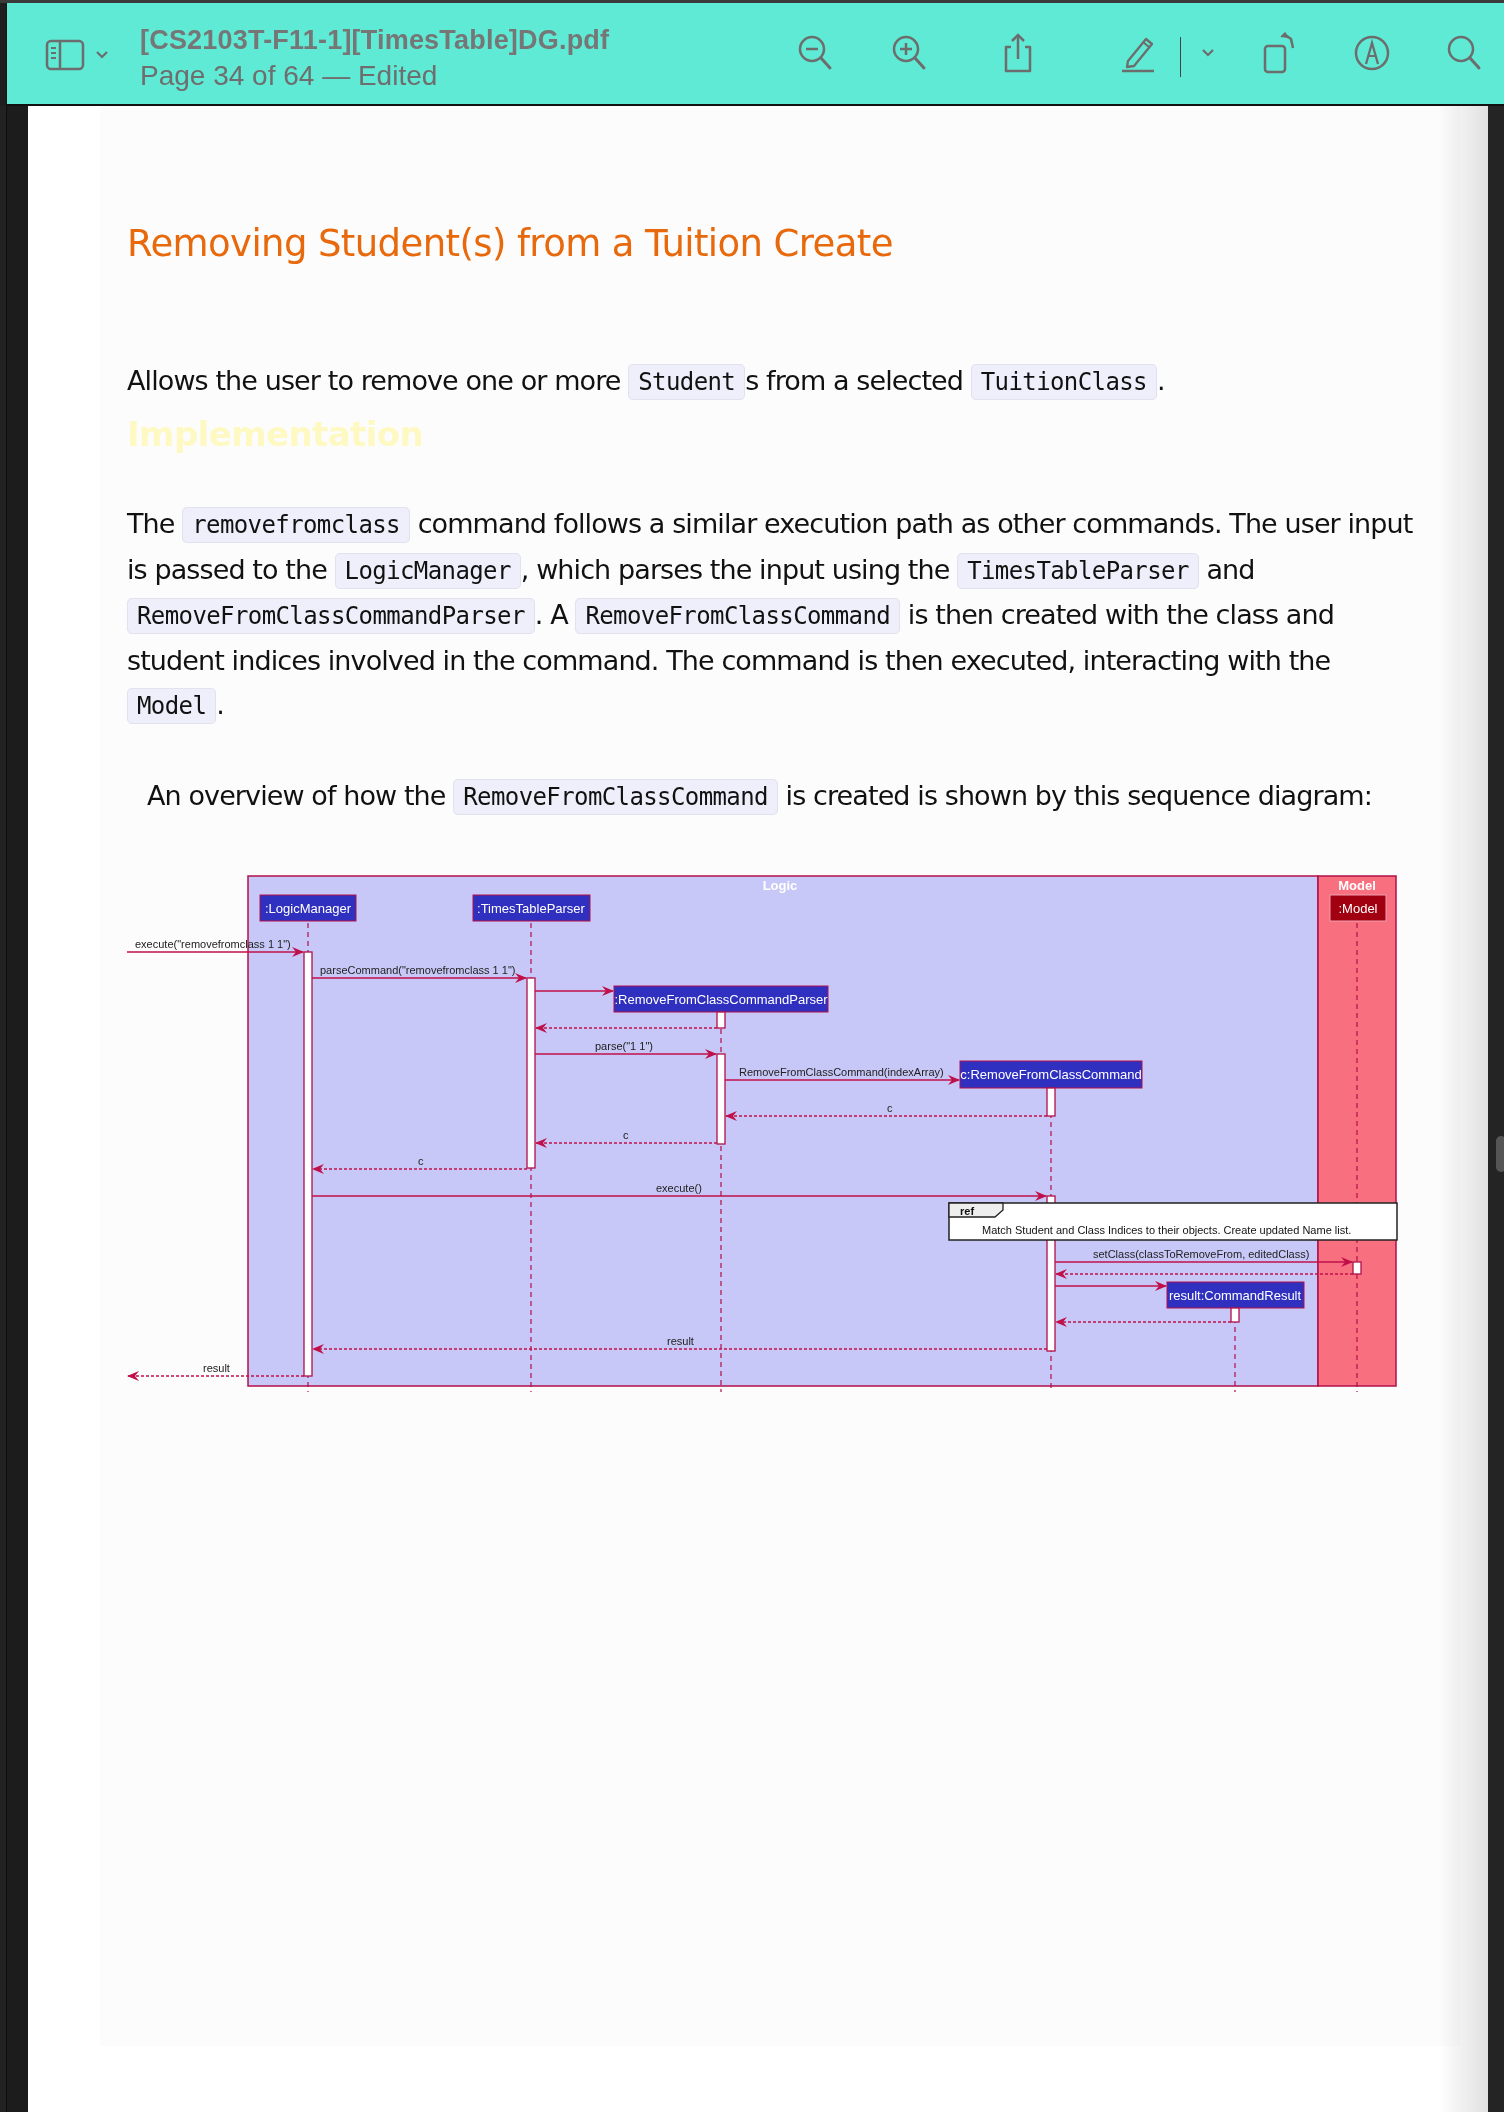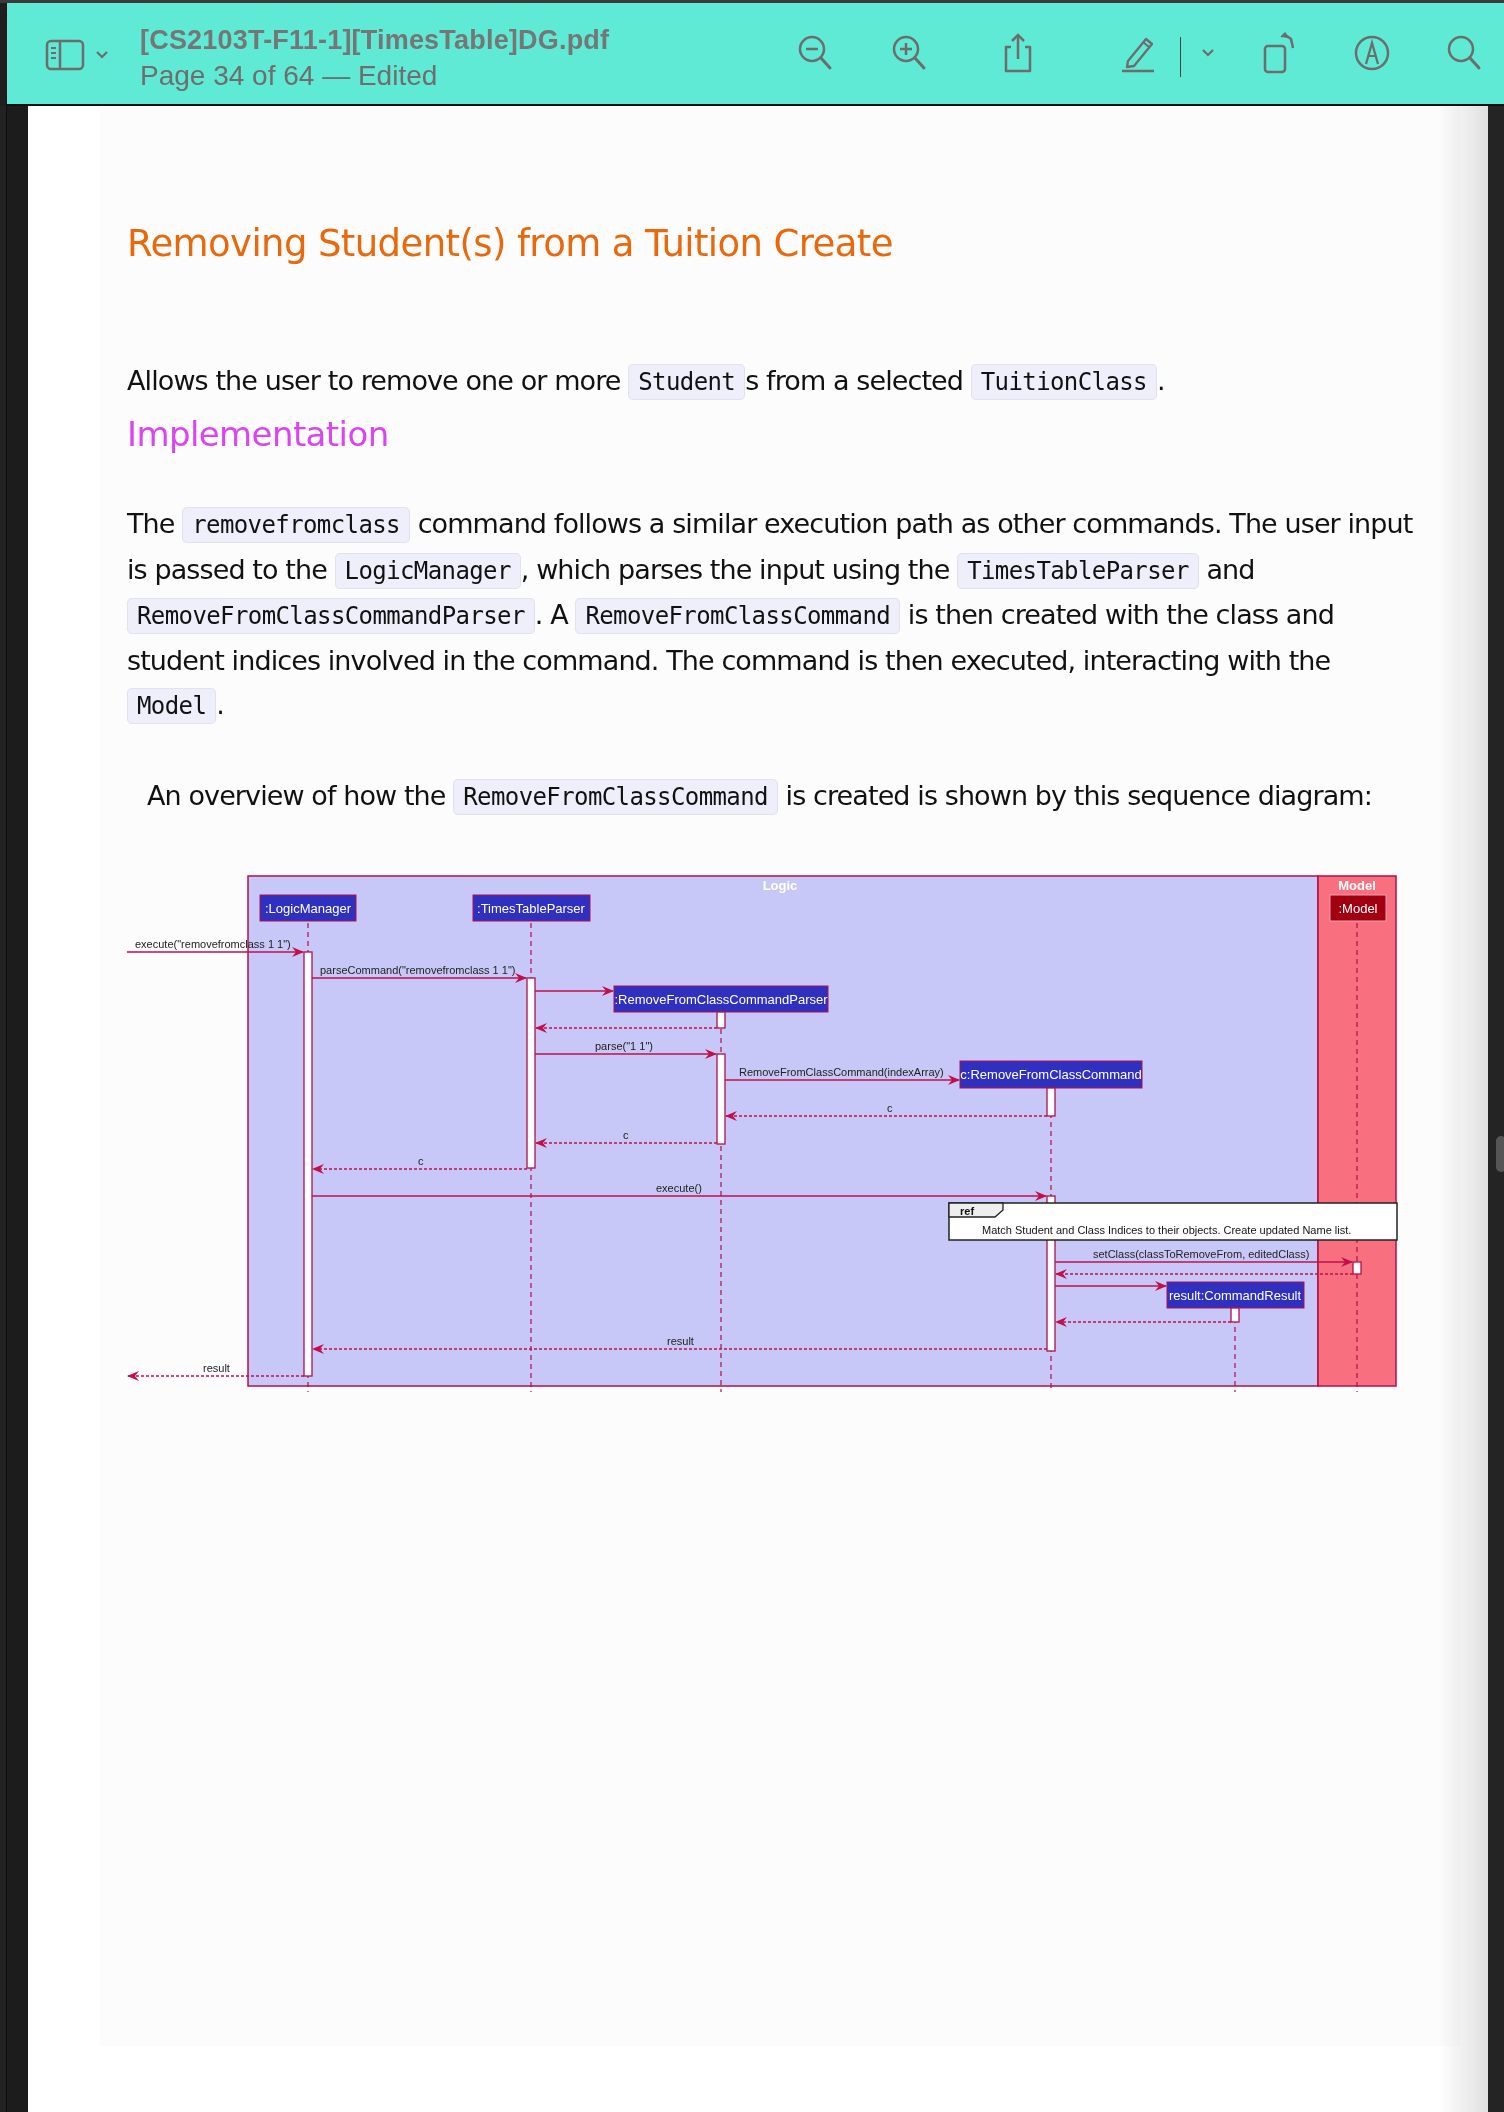--- a/index.html
+++ b/index.html
@@ -24,21 +24,21 @@
   .viewer .gutter-left { position: absolute; left: 0; top: 0; width: 7px; height: 2006px; background: #222; border-right: 1px solid #0d0d0d; }
   .page {
     position: absolute; left: 28px; top: 0; width: 1460px; height: 2006px;
     background: #ffffff;
   }
   .page-shade-right { position: absolute; right: 0; top: 0; width: 50px; height: 100%; background: linear-gradient(to right, rgba(0,0,0,0), rgba(0,0,0,0.12)); }
   .page-inner { position: absolute; left: 72px; top: 0; width: 1360px; height: 1940px; background: #fcfcfc; }
   .scroll-strip { position: absolute; left: 1488px; top: 0; width: 16px; height: 2006px; background: #242424; }
   .scroll-thumb { position: absolute; left: 1496px; top: 1030px; width: 10px; height: 36px; background: #555; border-radius: 6px; }
   h2.section-title { position: absolute; left: 127px; top: 222px; font-family: "DejaVu Sans", sans-serif; font-weight: normal; font-size: 37px; color: #e8690c; letter-spacing: -0.6px; white-space: nowrap; }
-  h3.sub-title { position: absolute; left: 127px; top: 414px; font-family: "DejaVu Sans", sans-serif; font-weight: normal; font-size: 34px; color: #d946ef; letter-spacing: -0.6px; white-space: nowrap; }
+  h3.sub-title { position: absolute; left: 127px; top: 414px; font-family: "DejaVu Sans", sans-serif; font-weight: bold; font-size: 34px; color: #fef9c3; letter-spacing: -0.6px; white-space: nowrap; }
   .para { position: absolute; left: 127px; font-family: "DejaVu Sans", sans-serif; font-size: 27px; line-height: 44.5px; color: #111; letter-spacing: -0.9px; word-spacing: 0px; }
   .para code {
     font-family: "DejaVu Sans Mono", monospace; font-size: 24px; letter-spacing: -0.6px;
     background: #efeffb; border: 1px solid #e2e2ee; border-radius: 5px; padding: 3px 9px; color: #111;
   }
   .p1 { top: 324px; width: 1300px; white-space: nowrap; margin-top: 35px; }
   .p2 { top: 502px; width: 1300px; }
   .p3 { top: 774px; width: 1300px; margin-left: 20px; }
 
   

